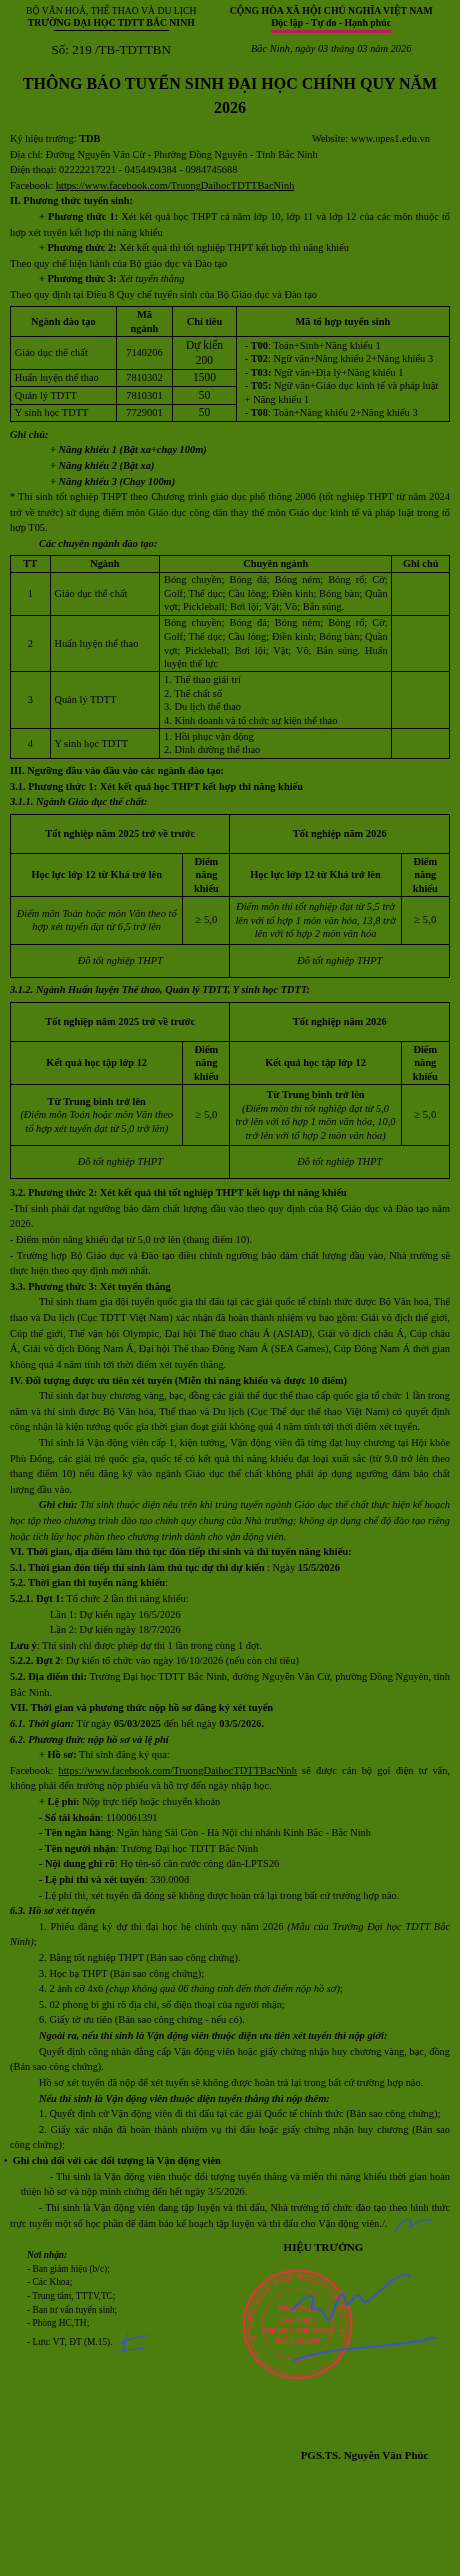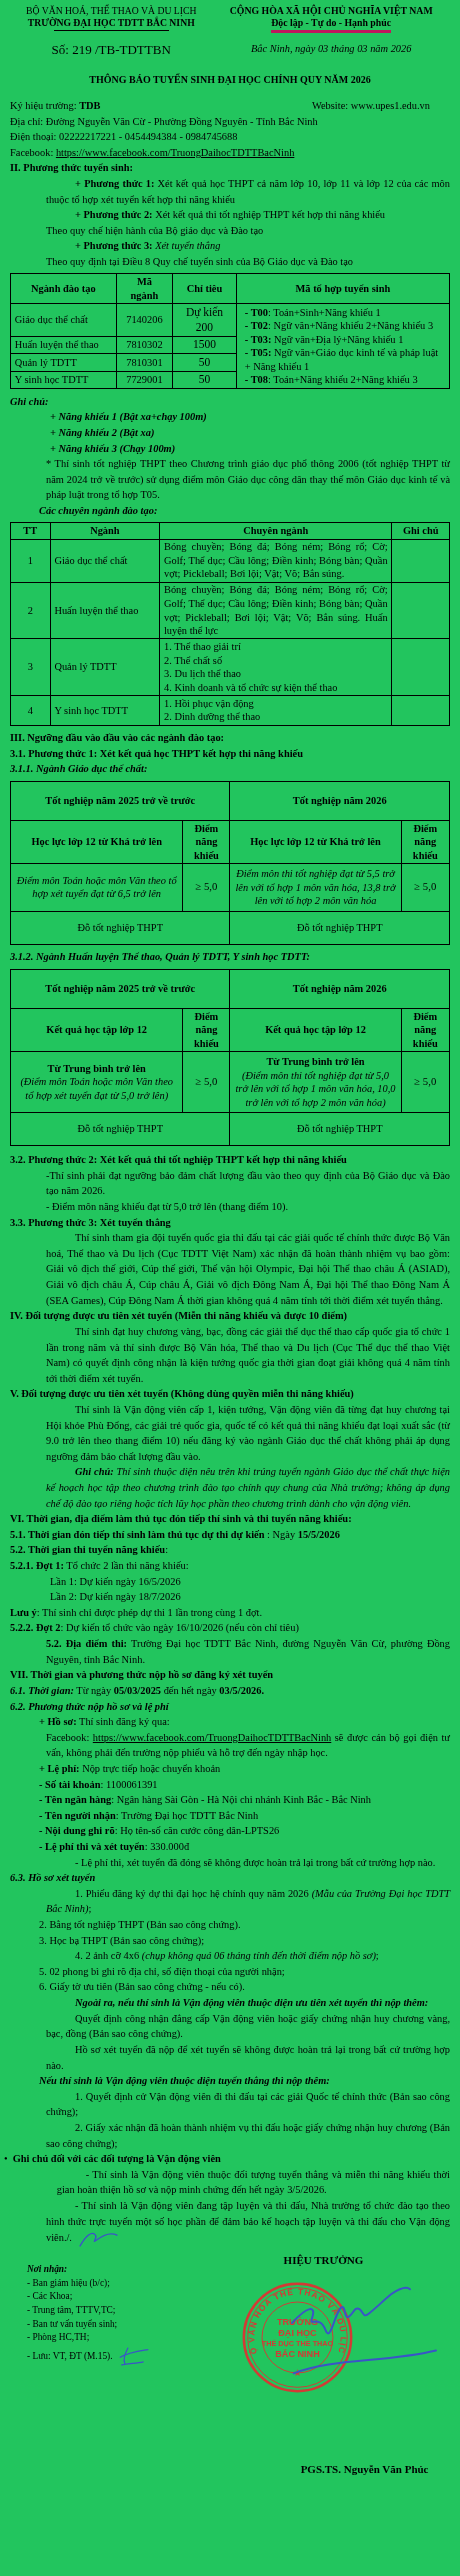--- a/index.html
+++ b/index.html
@@ -1,48 +1,48 @@
 <!DOCTYPE html>
 <html style="font-size:12.3px"><head>
 <meta charset="utf-8">
 <style>
   html,body{margin:0;padding:0;background:#777;}
-  .page{width:460px;height:2576px;background:#22c55e;color:#000;box-sizing:border-box;
+  .page{width:460px;height:2576px;background:#4d7c0f;color:#000;box-sizing:border-box;
         padding:4.6px 10px 0 10px;position:relative;overflow:hidden;
         font-family:"Liberation Serif","DejaVu Serif",serif;font-size:10.4px;line-height:1.5;}
   p{margin:0;}
   .b{font-weight:bold;}
   .i{font-style:italic;}
   .bi{font-weight:bold;font-style:italic;}
-  .just{text-align:justify;margin-left:36px;}
+  .just{text-align:justify;}
   .ind{text-indent:29px;}
   .ind2{padding-left:40px;}
   .center{text-align:center;}
   .link{text-decoration:underline;color:#000;cursor:pointer;}
   
   .hdr{display:flex;line-height:1.25;margin-bottom:3.1px;}
   .hdr-left{width:46%;text-align:center;font-size:9.7px;}
   .hdr-right{width:54%;text-align:center;font-size:9.8px;}
   .rule{width:115px;border-bottom:1px solid #000;margin:1.5px auto 0;}
   .motto-u{display:inline-block;border-bottom:3px solid #be185d;padding-bottom:0.8px;}
   .so-line{margin-top:10.7px;font-size:13px;}
   .date-line{margin-top:9.2px;font-style:italic;font-size:10.4px;}
-  .doc-title{text-align:center;font-weight:bold;font-size:10px;margin:14px 0 10.7px;}
+  .doc-title{text-align:center;font-weight:bold;font-size:16px;margin:14px 0 10.7px;}
   .info-flex{display:flex;justify-content:space-between;padding-right:20px;}
   
   table{border-collapse:collapse;width:100%;margin:3.8px 0 4.6px;}
   td,th{border:0.8px solid #000;padding:0.8px 3.8px;vertical-align:middle;line-height:1.3;font-size:10.4px;font-weight:normal;text-align:left;}
   th{font-weight:bold;text-align:center;}
   .pre{white-space:pre-line;}
   .combo-cell{vertical-align:middle;padding-left:8px;}
   .t2 th{border-bottom:1.9px double #000;}
   .gh{padding:12.3px 4.6px;}
   .crit{font-style:italic;text-align:center;padding:3.1px 4.6px;}
   .score{text-align:center;font-size:10.7px;}
-  .footrow td{text-align:center;padding:9.2px 4.6px;}
+  .footrow td{text-align:center;padding:9.2px 4.6px;font-style:italic;}
   
   .footer{position:relative;height:230px;margin-top:3.1px;}
   .recips{position:absolute;left:17px;top:10.7px;font-size:9.4px;line-height:1.45;}
   .sign{position:absolute;right:0;top:0;width:253px;text-align:center;}
   .sign-title{font-weight:bold;font-size:11px;}
   .signer-name{position:absolute;right:21.5px;bottom:4.6px;font-weight:bold;font-size:11px;}
   .stamp-wrap{position:absolute;left:230px;top:28px;width:115px;height:115px;}
   .sig-wrap{position:absolute;left:276px;top:31px;width:176px;height:115px;}
   .mini-sig{vertical-align:middle;margin-left:4.6px;}
 </style>
@@ -236,28 +236,28 @@
     <tr class="footrow">
       <td colspan="2">Đỗ tốt nghiệp THPT</td>
       <td colspan="2">Đỗ tốt nghiệp THPT</td>
     </tr>
   </tbody>
     </table>
 
   <p class="b" style="margin-top:6.1px">3.2. Phương thức 2: Xét kết quả thi tốt nghiệp THPT kết hợp thi năng khiếu</p>
   <p class="just"> -Thí sinh phải đạt ngưỡng bảo đảm chất lượng đầu vào theo quy định của Bộ Giáo dục và Đào tạo năm 2026.</p>
   <p class="just">- Điểm môn năng khiếu đạt từ 5,0 trở lên (thang điểm 10).</p>
+  <p class="just">- Trường hợp Bộ Giáo dục và Đào tạo điều chỉnh ngưỡng bảo đảm chất lượng đầu vào, Nhà trường sẽ thực hiện theo quy định mới nhất.</p>
 
   <p class="b">3.3. Phương thức 3: Xét tuyển thẳng</p>
   <p class="just ind">Thí sinh tham gia đội tuyển quốc gia thi đấu tại các giải quốc tế chính thức được Bộ Văn hoá, Thể thao và Du lịch (Cục TDTT Việt Nam) xác nhận đã hoàn thành nhiệm vụ bao gồm: Giải vô địch thế giới, Cúp thế giới, Thế vận hội Olympic, Đại hội Thể thao châu Á (ASIAD), Giải vô địch châu Á, Cúp châu Á, Giải vô địch Đông Nam Á, Đại hội Thể thao Đông Nam Á (SEA Games), Cúp Đông Nam Á thời gian không quá 4 năm tính tới thời điểm xét tuyển thẳng.</p>
 
   <p class="b">IV.  Đối tượng được ưu tiên xét tuyển (Miễn thi năng khiếu và được 10 điểm)</p>
   <p class="just ind">Thí sinh đạt huy chương vàng, bạc, đồng các giải thể dục thể thao cấp quốc gia tổ chức 1 lần trong năm và thí sinh được Bộ Văn hóa, Thể thao và Du lịch (Cục Thể dục thể thao Việt Nam) có quyết định công nhận là kiện tướng quốc gia thời gian đoạt giải không quá 4 năm tính tới thời điểm xét tuyển.</p>
 
-  <p class="b">V. Đối tượng được ưu tiên xét tuyển (Không dùng quyền miễn thi năng khiếu)</p>
   <p class="just ind">Thí sinh là Vận động viên cấp 1, kiện tướng, Vận động viên đã từng đạt huy chương tại Hội khỏe Phù Đổng, các giải trẻ quốc gia, quốc tế có kết quả thi năng khiếu đạt loại xuất sắc (từ 9.0 trở lên theo thang điểm 10) nếu đăng ký vào ngành Giáo dục thể chất không phải áp dụng ngưỡng đảm bảo chất lượng đầu vào.</p>
   <p class="just ind"><span class="bi">Ghi chú:</span><span class="i"> Thí sinh thuộc diện nêu trên khi trúng tuyển ngành Giáo dục thể chất thực hiện kế hoạch học tập theo chương trình đào tạo chính quy chung của Nhà trường; không áp dụng chế độ đào tạo riêng hoặc tích lũy học phần theo chương trình dành cho vận động viên.</span></p>
 
   <p class="b">VI. Thời gian, địa điểm làm thủ tục đón tiếp thí sinh và thi tuyển năng khiếu:</p>
   <p><span class="b">5.1. Thời gian đón tiếp thí sinh làm thủ tục dự thi dự kiến</span><span> : Ngày </span><span class="b">15/5/2026</span></p>
   <p><span class="b">5.2. Thời gian thi tuyển năng khiếu</span><span>:</span></p>
   <p><span class="b">5.2.1. Đợt 1:</span><span> Tổ chức 2 lần thi năng khiếu:</span></p>
   <p class="ind2">Lần 1: Dự kiến ngày 16/5/2026</p>
   <p class="ind2">Lần 2: Dự kiến ngày 18/7/2026</p>
   <p><span class="b">Lưu ý</span><span>: Thí sinh chỉ được phép dự thi 1 lần trong cùng 1 đợt.</span></p>
@@ -276,21 +276,21 @@
   <p class="ind"><span class="b">- Nội dung ghi rõ</span><span>: Họ tên-số căn cước công dân-LPTS26</span></p>
   <p class="ind"><span class="b">- Lệ phí thi và xét tuyển</span><span>: 330.000đ</span></p>
   <p class="just ind">- Lệ phí thi, xét tuyển đã đóng sẽ không được hoàn trả lại trong bất cứ trường hợp nào.</p>
   <p class="bi">6.3. Hồ sơ xét tuyển</p>
   <p class="just ind"><span>1. Phiếu đăng ký dự thi đại học hệ chính quy năm 2026 </span><span class="i">(Mẫu của Trường Đại học TDTT Bắc Ninh)</span><span>;</span></p>
   <p class="ind">2. Bằng tốt nghiệp THPT (Bản sao công chứng).</p>
   <p class="ind">3. Học bạ THPT (Bản sao công chứng);</p>
   <p class="just ind"><span>4. 2 ảnh cỡ 4x6 </span><span class="i">(chụp không quá 06 tháng tính đến thời điểm nộp hồ sơ)</span><span>;</span></p>
   <p class="ind">5. 02 phong bì ghi rõ địa chỉ, số điện thoại của người nhận;</p>
   <p class="ind">6. Giấy tờ ưu tiên (Bản sao công chứng - nếu có).</p>
-  <p class="bi just ind">Ngoài ra, nếu thí sinh là Vận động viên thuộc diện ưu tiên xét tuyển thì nộp thêm:</p>
+  <p class="bi just ind">Ngoài ra, nếu thí sinh là Vận động viên thuộc diện ưu tiên xét tuyển thì nộp giới:</p>
   <p class="just ind">Quyết định công nhận đẳng cấp Vận động viên hoặc giấy chứng nhận huy chương vàng, bạc, đồng (Bản sao công chứng).</p>
   <p class="just ind">Hồ sơ xét tuyển đã nộp để xét tuyển sẽ không được hoàn trả lại trong bất cứ trường hợp nào.</p>
   <p class="bi ind">Nếu thí sinh là Vận động viên thuộc diện tuyển thẳng thì nộp thêm:</p>
   <p class="just ind">1. Quyết định cử Vận động viên đi thi đấu tại các giải Quốc tế chính thức (Bản sao công chứng);</p>
   <p class="just ind">2. Giấy xác nhận đã hoàn thành nhiệm vụ thi đấu hoặc giấy chứng nhận huy chương (Bản sao công chứng);</p>
   <p style="margin-left:-6.1px"><span>•</span>&nbsp;&nbsp;<span class="b">Ghi chú đối với các đối tượng là Vận động viên</span></p>
   <p class="just" style="padding-left:10.7px;text-indent:29px">- Thí sinh là Vận động viên thuộc đối tượng tuyển thẳng và miễn thi năng khiếu thời gian hoàn thiện hồ sơ và nộp minh chứng đến hết ngày 3/5/2026.</p>
   <p class="just ind"><span>- Thí sinh là Vận động viên đang tập luyện và thi đấu, Nhà trường tổ chức đào tạo theo hình thức trực tuyến một số học phần để đảm bảo kế hoạch tập luyện và thi đấu cho Vận động viên./.</span><svg class="mini-sig" width="43" height="20" viewBox="0 0 56 26">
         <path d="M4,22 C12,8 20,2 24,8 C27,12 18,20 26,14 C34,8 44,4 52,8" stroke="#3a55c7" stroke-width="1.8" fill="none" stroke-linecap="round"></path>
       </svg></p>

